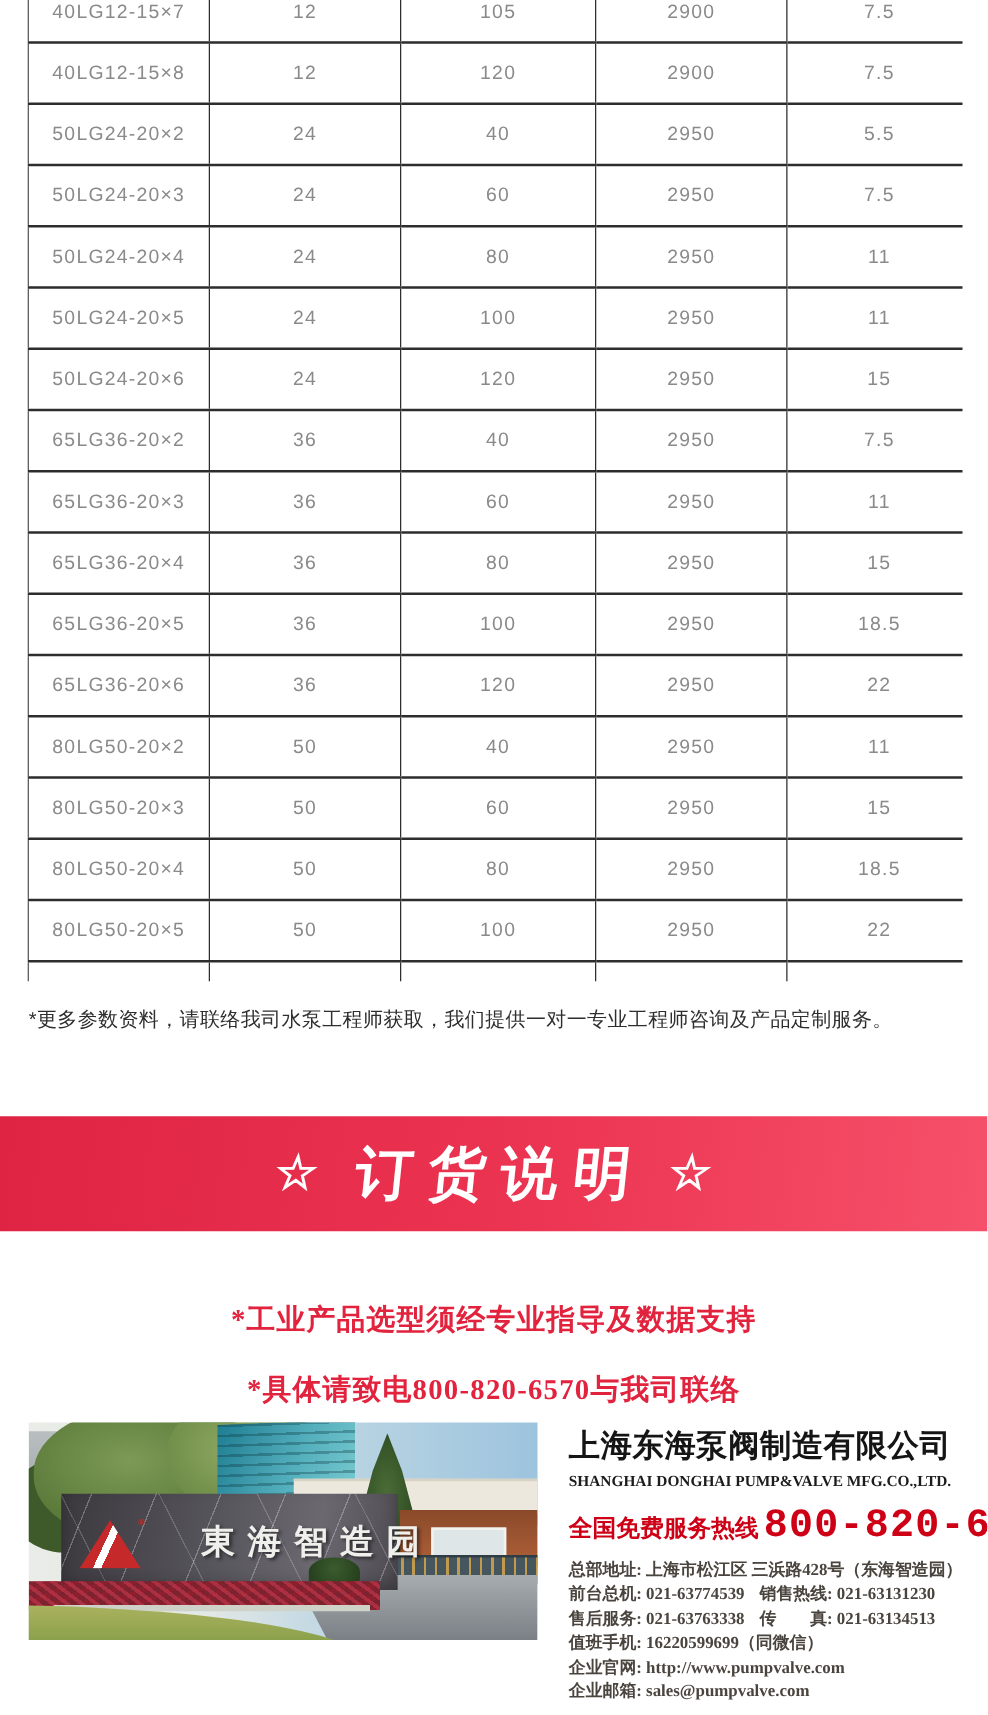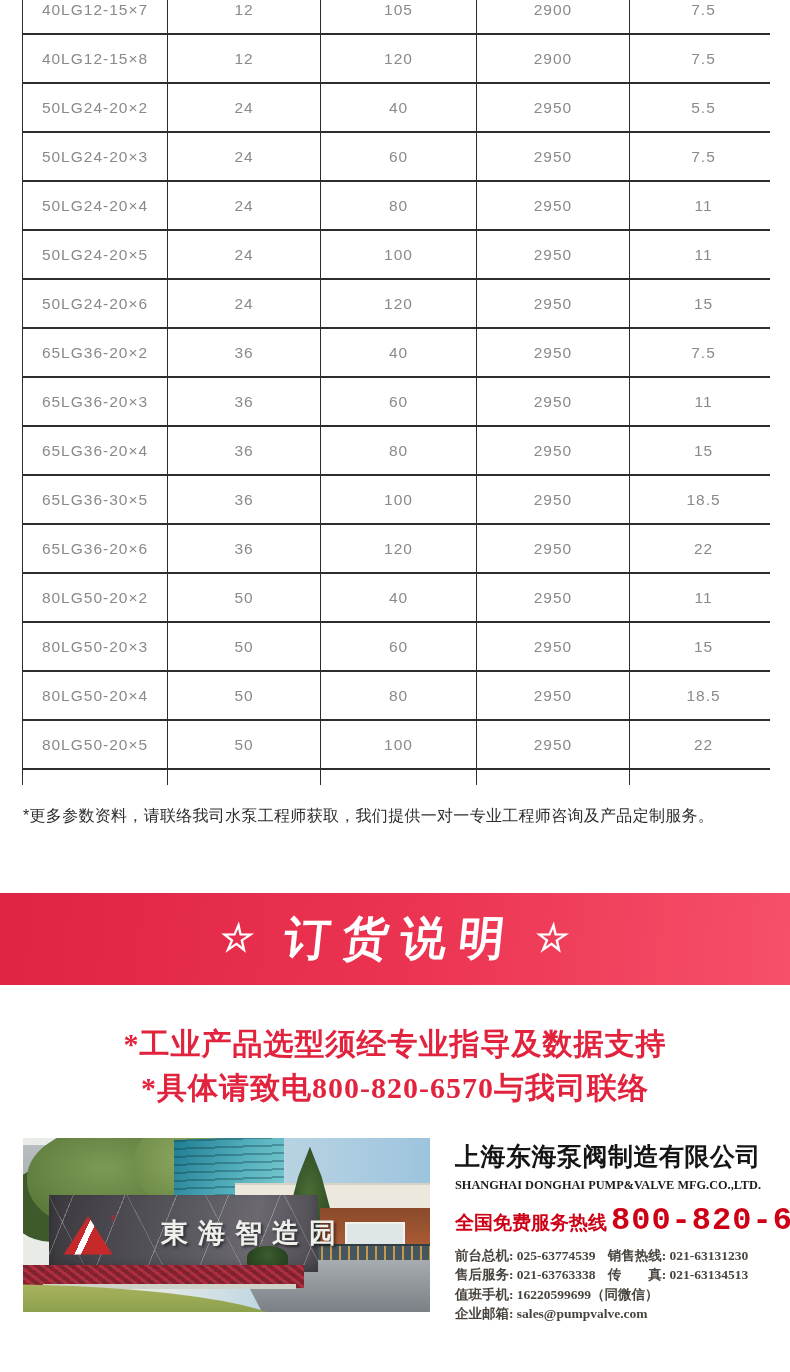--- a/index.html
+++ b/index.html
@@ -28,21 +28,21 @@
     position:absolute;top:893px;left:0;width:790px;height:92px;
     background:linear-gradient(96deg,#df2343 0%,#ec3552 55%,#f6506a 100%);
     display:flex;align-items:center;justify-content:center;
   }
   .banner-inner{transform:skewX(-6deg);color:#ffffff;font-weight:bold;white-space:nowrap;}
   .banner-inner .star{font-size:38px;vertical-align:3px;}
   .banner-inner .ttl{font-size:46px;letter-spacing:12px;margin:0 14px 0 26px;}
   
   .notices{position:absolute;top:1020px;left:0;width:790px;text-align:center;}
   .notices p{
-    margin:4px;line-height:40px;font-size:30px;font-weight:bold;color:#e2233e;
+    margin:16px;line-height:40px;font-size:23px;font-weight:bold;color:#e2233e;
     font-family:"Liberation Serif",serif;letter-spacing:1px;
   }
   
   .company{position:absolute;top:1138px;left:0;width:790px;height:234px;}
   .photo{position:absolute;left:23px;top:0;width:407px;height:174px;overflow:hidden;
     background:linear-gradient(90deg,#e9ece7 0%,#e2e8e6 35%,#b7d3e2 65%,#9dc4de 100%);}
   .photo div{position:absolute;}
   .p-bldg-left{left:0;top:4%;width:12%;height:48%;background:linear-gradient(180deg,#b9bec0,#989ea2);}
   .p-tree-dark{left:-4%;top:16%;width:22%;height:44%;background:#3f5a2a;border-radius:50%;}
   .p-tree-main{left:1%;top:-8%;width:47%;height:64%;border-radius:48%;
@@ -171,21 +171,21 @@
           <td>11</td>
         </tr>
         <tr>
           <td>65LG36-20×4</td>
           <td>36</td>
           <td>80</td>
           <td>2950</td>
           <td>15</td>
         </tr>
         <tr>
-          <td>65LG36-30×5</td>
+          <td>65LG36-20×5</td>
           <td>36</td>
           <td>100</td>
           <td>2950</td>
           <td>18.5</td>
         </tr>
         <tr>
           <td>65LG36-20×6</td>
           <td>36</td>
           <td>120</td>
           <td>2950</td>
@@ -271,19 +271,21 @@
   </div>
 
   <div class="cinfo">
     <p class="cname">上海东海泵阀制造有限公司</p>
     <div class="cname-en">SHANGHAI DONGHAI PUMP&amp;VALVE MFG.CO.,LTD.</div>
     <div class="hotline">
       <span class="hl-label">全国免费服务热线</span>
       <span class="hl-number">800-820-6570</span>
     </div>
     <div class="cinfo-list">
-        <div class="iline"><span class="pair">前台总机: 025-63774539</span><span class="pair">销售热线: 021-63131230</span></div>
+        <div class="iline"><span class="pair">总部地址: 上海市松江区 三浜路428号（东海智造园）</span></div>
+        <div class="iline"><span class="pair">前台总机: 021-63774539</span><span class="pair">销售热线: 021-63131230</span></div>
         <div class="iline"><span class="pair">售后服务: 021-63763338</span><span class="pair">传　　真: 021-63134513</span></div>
         <div class="iline"><span class="pair">值班手机: 16220599699（同微信）</span></div>
+        <div class="iline"><span class="pair">企业官网: http://www.pumpvalve.com</span></div>
         <div class="iline"><span class="pair">企业邮箱: sales@pumpvalve.com</span></div>
       </div>
   </div>
 </div>
 
 </body></html>

